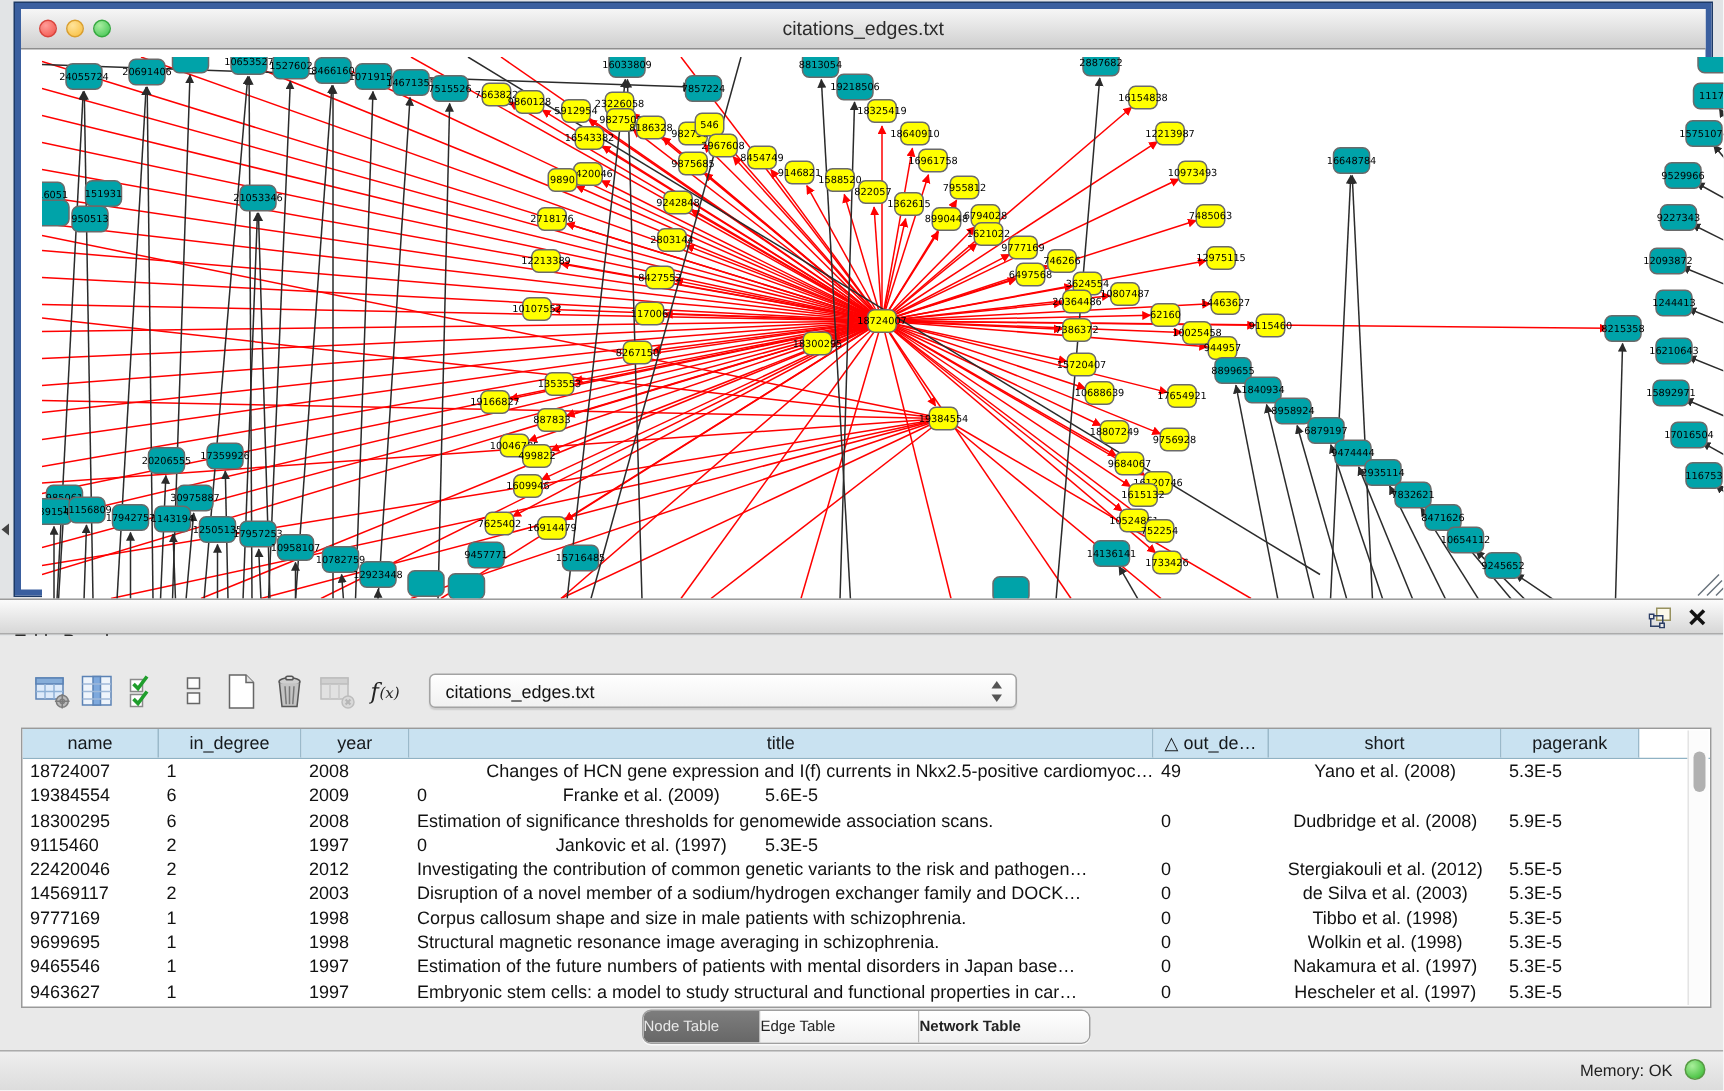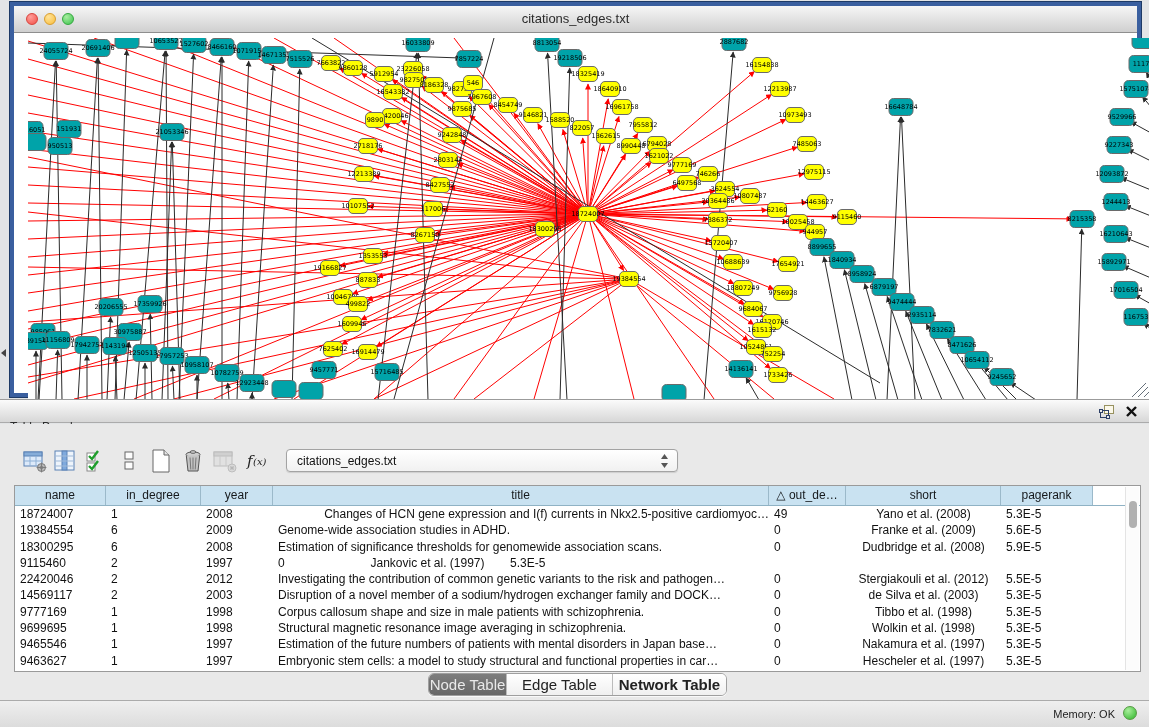--- a/index.html
+++ b/index.html
@@ -53,21 +53,21 @@
   .th-fill{background:#fff;border-right:none;flex:1;cursor:default;}
   .tr{display:flex;height:16.3px;line-height:16.3px;font-size:12px;color:#111;white-space:nowrap;cursor:default;}
   .td{box-sizing:border-box;padding-left:5px;overflow:hidden;}
   .td.center{text-align:center;padding-left:0;}
   #vscroll{position:absolute;right:1px;top:1px;bottom:1px;width:13px;background:#fcfcfc;border-left:1px solid #e4e4e4;}
   #vthumb{position:absolute;right:2px;top:14px;width:8px;height:27px;border-radius:4px;background:#b1b1b1;}
 
   
   #tabs{position:absolute;left:428px;top:249px;height:21px;display:flex;
     border:1px solid #9f9f9f;border-radius:6px;overflow:hidden;background:#fff;box-shadow:0 1px 0 rgba(255,255,255,.7);}
-  .tab{height:21px;line-height:21px;font-size:15px;text-align:center;color:#222;
+  .tab{height:21px;line-height:21px;font-size:10px;text-align:left;color:#222;
     background:linear-gradient(#ffffff,#f0f0f0);border-right:1px solid #bbb;cursor:pointer;}
   .tab:last-child{border-right:none;}
   .tab.sel{background:linear-gradient(#7d7d7d,#676767);color:#e9e9e9;}
 
   
   #statusbar{position:absolute;left:0;top:700px;width:1149px;height:27px;
     background:linear-gradient(#efefef,#dcdcdc);border-top:1px solid #ababab;box-sizing:border-box;}
   #mem-label{position:absolute;right:34px;top:7px;font-size:11px;color:#222;}
   #mem-dot{position:absolute;right:12px;top:5px;width:14px;height:14px;border-radius:50%;
     background:radial-gradient(circle at 35% 30%,#a9ef9b,#2eb52a);border:1px solid #569a43;box-sizing:border-box;}
@@ -925,21 +925,20 @@
             <div class="td" style="width: 72px;">2008</div>
             <div class="td" style="width: 496px; text-align: right;">Changes of HCN gene expression and I(f) currents in Nkx2.5-positive cardiomyoc…</div>
             <div class="td" style="width: 77px;">49</div>
             <div class="td center" style="width: 155px; text-align: center;">Yano et al. (2008)</div>
             <div class="td" style="width: 92px;">5.3E-5</div>
           </div>
           <div class="tr">
             <div class="td" style="width: 91px;">19384554</div>
             <div class="td" style="width: 95px;">6</div>
             <div class="td" style="width: 72px;">2009</div>
-            <div class="td" style="width: 496px;">Genome-wide association studies in ADHD.</div>
             <div class="td" style="width: 77px;">0</div>
             <div class="td center" style="width: 155px;">Franke et al. (2009)</div>
             <div class="td" style="width: 92px;">5.6E-5</div>
           </div>
           <div class="tr">
             <div class="td" style="width: 91px;">18300295</div>
             <div class="td" style="width: 95px;">6</div>
             <div class="td" style="width: 72px;">2008</div>
             <div class="td" style="width: 496px;">Estimation of significance thresholds for genomewide association scans.</div>
             <div class="td" style="width: 77px;">0</div>

